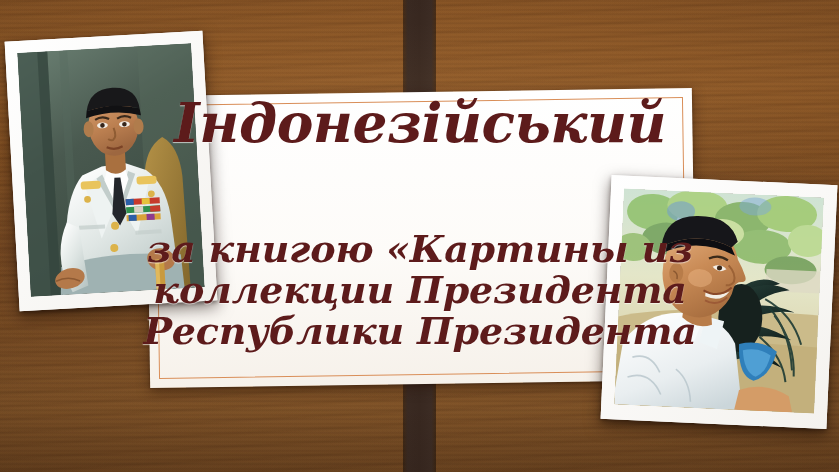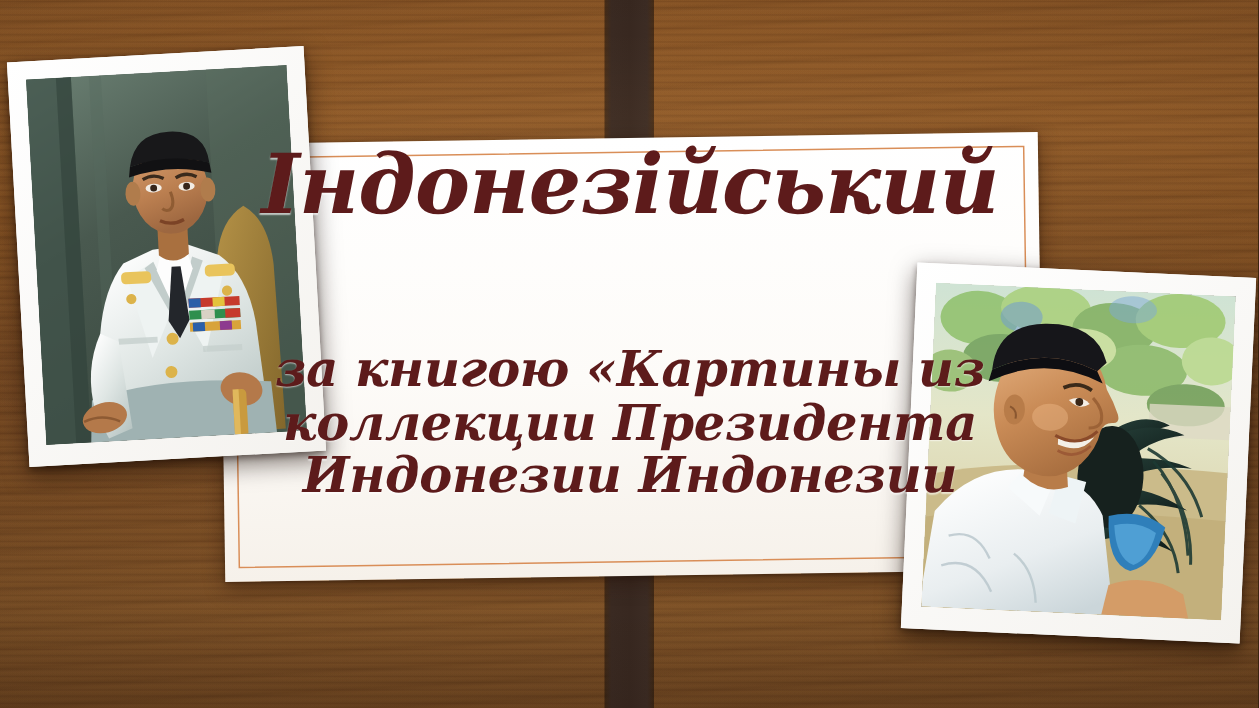--- a/index.html
+++ b/index.html
@@ -158,21 +158,21 @@
   .subtitle {
     position: absolute;
     left: 105px;
     top: 228px;
     width: 630px;
     text-align: center;
     color: #5d1b1b;
     font-family: "DejaVu Serif", serif;
     font-style: italic;
     font-weight: bold;
-    font-size: 33px;
+    font-size: 38px;
     line-height: 1.08em;
     letter-spacing: -0.2px;
     text-shadow: 0 1px 1px rgba(255,255,255,0.6);
   }
   .subtitle span { display: block; }
 
   
   .photo {
     position: absolute;
     background: #fbfbf9;
@@ -454,17 +454,17 @@
     </div>
   </div>
 
   <div class="text-layer">
     <div class="title">
       <span class="l1">Індонезійський</span>
     </div>
     <div class="subtitle">
       <span>за книгою «Картины из</span>
       <span>коллекции Президента</span>
-      <span>Индонезии Индонезии</span>
+      <span>Республики Президента</span>
     </div>
   </div>
 
 </div>
 
 </body></html>

